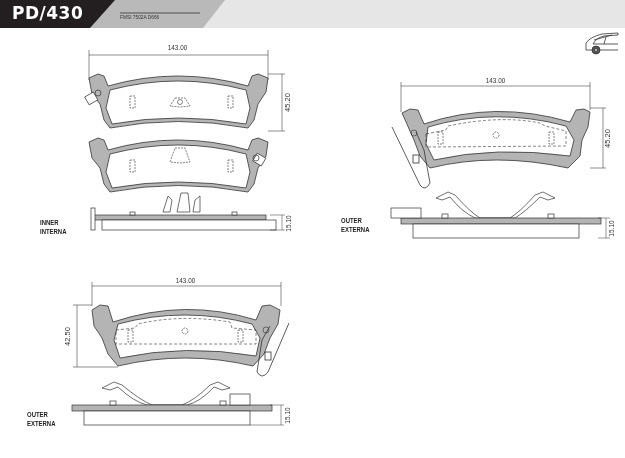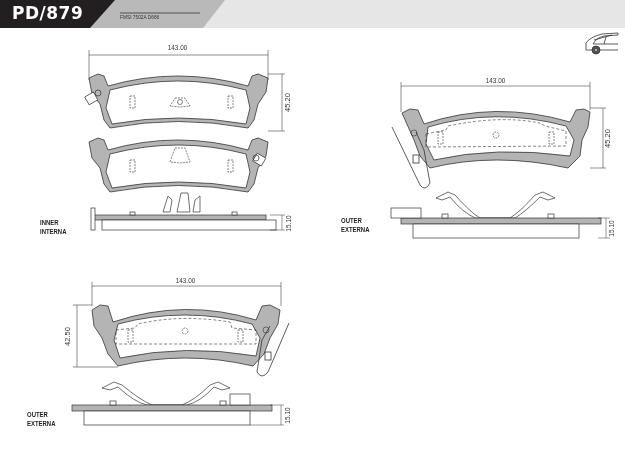--- a/index.html
+++ b/index.html
@@ -16,21 +16,21 @@
 </head>
 <body>
 
 <div class="header">
   <svg width="625" height="28">
     <rect x="0" y="0" width="625" height="28" fill="#e6e6e6"></rect>
     <polygon points="0,0 225,0 203,28 0,28" fill="#b9b9b9"></polygon>
     <polygon points="0,0 115,0 90,28 0,28" fill="#231f20"></polygon>
     <line x1="120" y1="13" x2="200" y2="13" stroke="#222" stroke-width="0.7"></line>
   </svg>
-  <div class="code">PD/879</div>
+  <div class="code">PD/430</div>
   <div class="fmsi">FMSI 7502A D666</div>
 </div>
 
 <svg class="draw" width="625" height="458" style="pointer-events:none;">
   <g stroke="#333" fill="none" stroke-width="0.8">
     <path d="M586,50 L586,43 Q590,37 602,34 L618,33 L618,35 L604,36 Q596,38 593,44 L618,44"></path>
     <path d="M594,40 L612,35 M604,44 L606,37"></path>
     <line x1="586" y1="50" x2="618" y2="50"></line>
     <circle cx="596" cy="50" r="4" fill="#555"></circle>
     <circle cx="596" cy="50" r="1.5" fill="#ddd"></circle>

